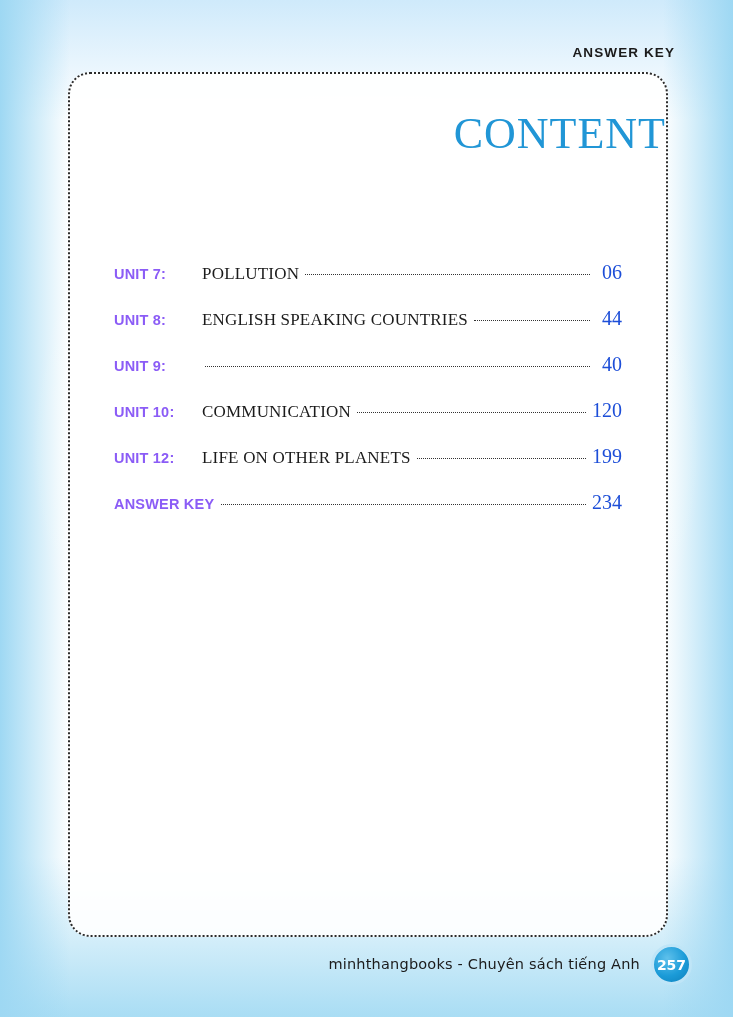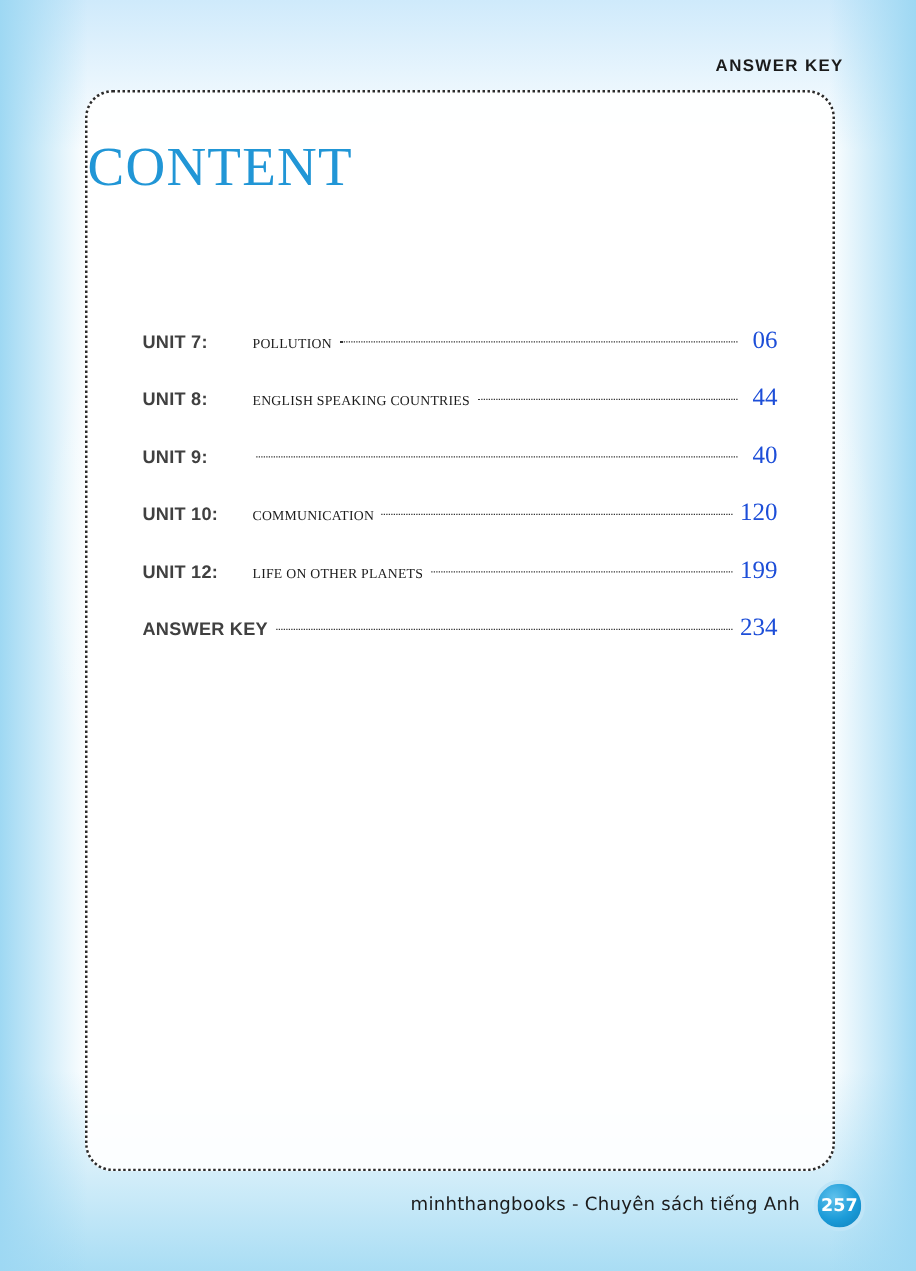--- a/index.html
+++ b/index.html
@@ -59,21 +59,21 @@
     background: rgba(255,255,255,0.9);
     box-sizing: border-box;
   }
 
   
   .content-title {
     position: absolute;
     left: 0;
     right: 0;
     top: 34px;
-    text-align: left;
+    text-align: right;
     font-family: "Liberation Serif", serif;
     font-size: 44px;
     color: #2196d6;
     letter-spacing: 1px;
   }
 
   
   .toc {
     position: absolute;
     left: 44px;
@@ -81,31 +81,31 @@
     top: 148px;
   }
   .toc-row {
     display: flex;
     align-items: baseline;
     height: 46px;
     font-family: "Liberation Serif", serif;
   }
   .toc-unit {
     flex: 0 0 88px;
-    color: #404040;
+    color: #8b5cf6;
     font-weight: bold;
     font-size: 14.5px;
     font-family: "Liberation Sans", sans-serif;
     letter-spacing: 0.2px;
     white-space: nowrap;
     margin-top: 44px;
   }
   .toc-title {
     flex: 0 0 auto;
-    font-size: 11px;
+    font-size: 17px;
     color: #1b1b1b;
     font-family: "Liberation Serif", serif;
     letter-spacing: 0.2px;
     white-space: nowrap;
     padding-right: 3px;
   }
   .toc-dots {
     flex: 1 1 auto;
     border-bottom: 1.5px dotted #333;
     position: relative;

